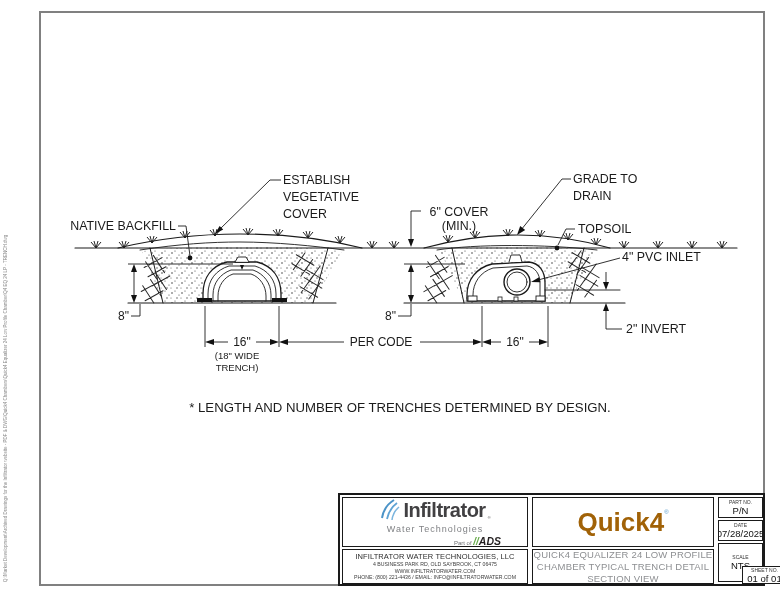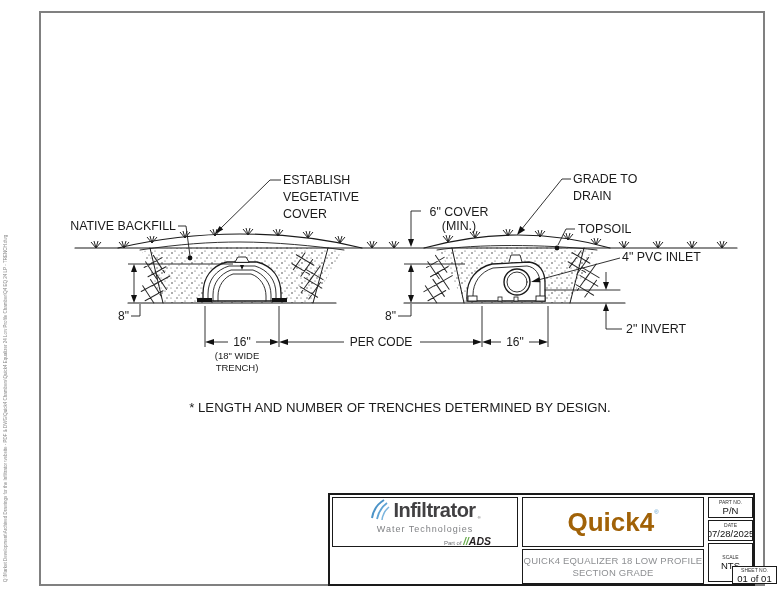--- a/index.html
+++ b/index.html
@@ -8,21 +8,21 @@
   #border{position:absolute;left:39px;top:11px;width:722px;height:571px;
           border:2px solid #808080;background:#fff;}
   #sheet-svg{position:absolute;left:0;top:0;width:780px;height:600px;}
   svg text{font-family:"Liberation Sans",sans-serif;fill:#1b1b1b;}
   .lbl{font-size:12.4px;}
   .dim{font-size:12px;}
   .note{font-size:13.2px;}
   .small{font-size:9.5px;}
 
   
-  #tblock{position:absolute;left:328px;top:493px;width:427px;height:93px;
+  #tblock{position:absolute;left:338px;top:493px;width:427px;height:93px;
           border:2px solid #1a1a1a;background:#fff;box-sizing:border-box;}
   .cell{position:absolute;border:1px solid #1a1a1a;background:#fff;box-sizing:border-box;
         display:flex;flex-direction:column;align-items:center;justify-content:center;overflow:hidden;}
   #c-logo{left:2px;top:2px;width:186px;height:50px;}
   #c-addr{left:2px;top:54px;width:186px;height:35px;}
   #c-quick{left:192px;top:2px;width:182px;height:50px;}
   #c-title{left:192px;top:54px;width:182px;height:35px;}
   .fcell{left:378px;width:45px;}
   #f0{top:2px;height:21px;} #f1{top:25px;height:21px;} #f2{top:48px;height:39px;} #f3{top:71px;height:18px;margin-left:24px;}
   .flabel{font-size:5px;color:#333;line-height:6px;}
@@ -240,30 +240,37 @@
         <span class="logo-word">Infiltrator</span>
         <span class="logo-reg">®</span>
       </div>
       <div class="logo-sub">Water Technologies</div>
       <div class="logo-ads">
         <span>Part of</span>
         <span class="ads-slash">//</span><span class="ads-word">ADS</span>
       </div>
     </div>
 
+    <div id="c-addr" class="cell">
+      <div class="addr1">INFILTRATOR WATER TECHNOLOGIES, LLC</div>
+      <div class="addr2">4 BUSINESS PARK RD, OLD SAYBROOK, CT 06475</div>
+      <div class="addr2">WWW.INFILTRATORWATER.COM</div>
+      <div class="addr2">PHONE: (800) 221-4436 / EMAIL: INFO@INFILTRATORWATER.COM</div>
+    </div>
 
     <div id="c-quick" class="cell">
       <div>
         <span class="quick-word">Quick4</span><span class="quick-reg">®</span>
       </div>
     </div>
 
     <div id="c-title" class="cell">
-      <div class="dtitle">QUICK4 EQUALIZER 18 LOW PROFILE</div>
-      <div class="dtitle">SECTION GRADE</div>
+      <div class="dtitle">QUICK4 EQUALIZER 24 LOW PROFILE</div>
+      <div class="dtitle">CHAMBER TYPICAL TRENCH DETAIL</div>
+      <div class="dtitle">SECTION VIEW</div>
     </div>
 
     <div id="f0" class="cell fcell">
       <div class="flabel">PART NO.</div>
       <div class="fvalue">P/N</div>
     </div>
     <div id="f1" class="cell fcell">
       <div class="flabel">DATE</div>
       <div class="fvalue">07/28/2025</div>
     </div>

